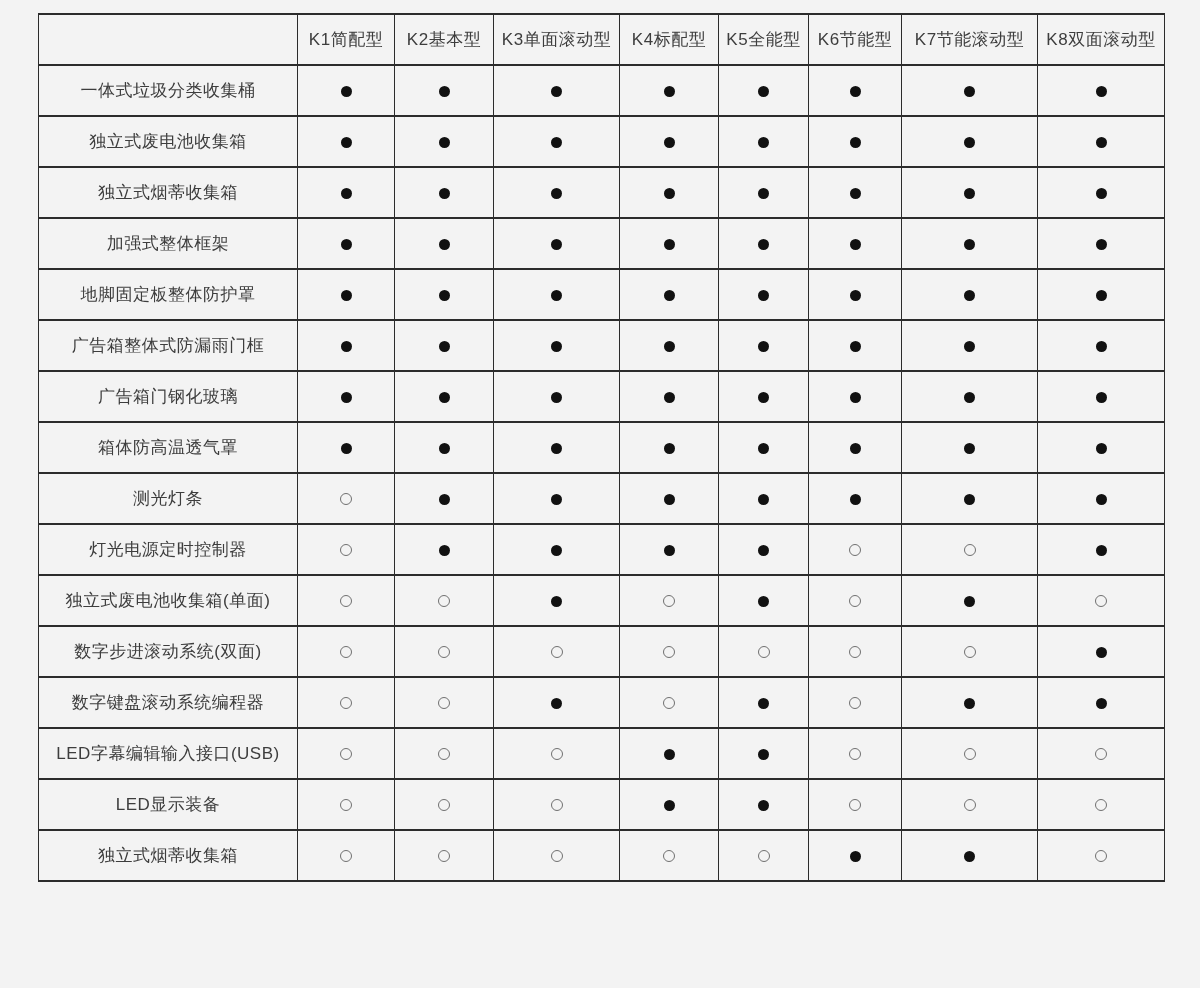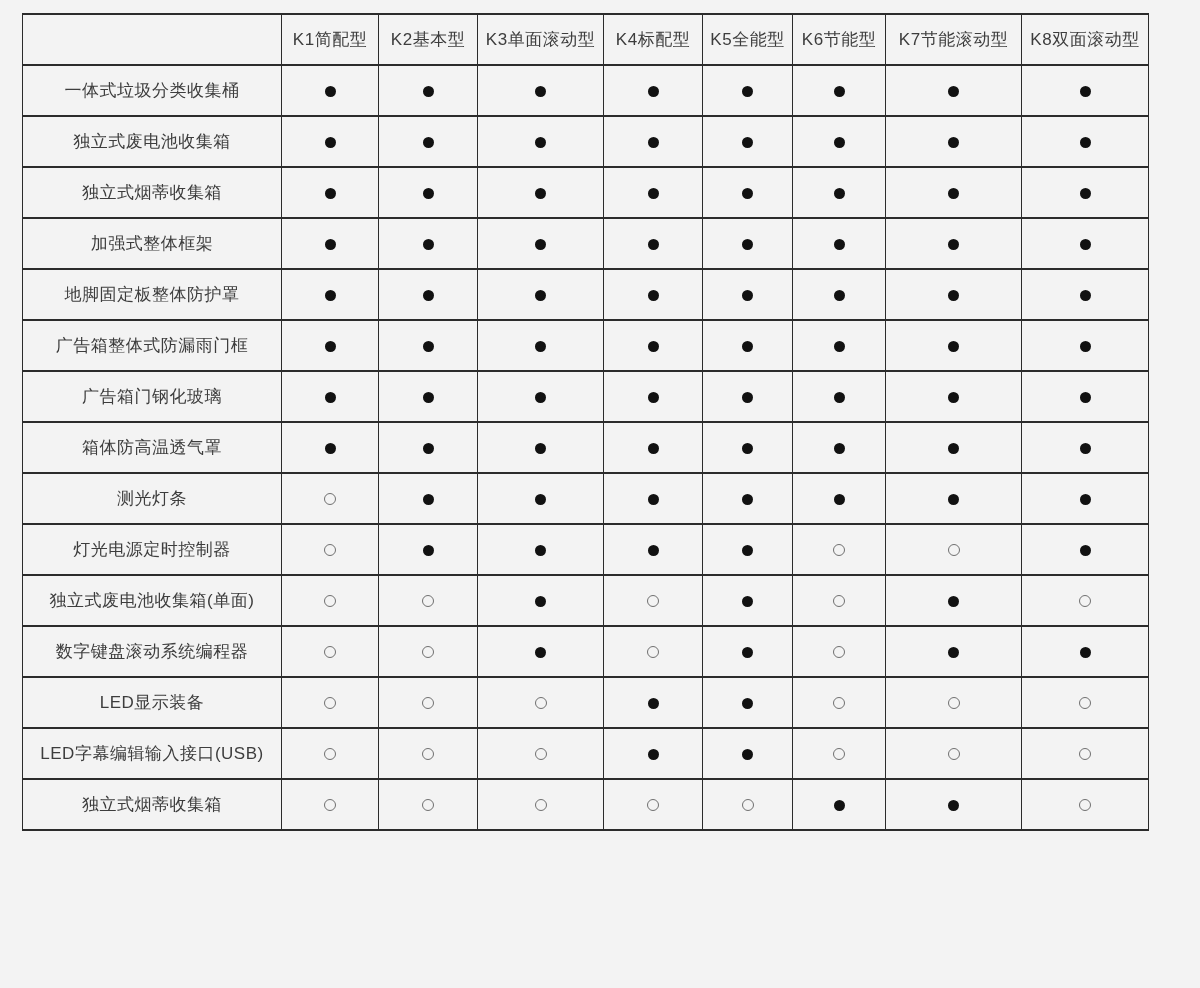--- a/index.html
+++ b/index.html
@@ -5,21 +5,21 @@
   html, body {
     margin: 0;
     padding: 0;
     width: 1200px;
     height: 988px;
     background: #f3f3f3;
     font-family: "Liberation Sans", "DejaVu Sans", sans-serif;
   }
   .table-wrap {
     position: absolute;
-    left: 22px;
+    left: 38px;
     top: 13px;
     border-radius: 15px;
   }
   table.compare {
     border-collapse: collapse;
     table-layout: fixed;
     width: 1126px;
     background: #f3f3f3;
   }
   table.compare col.c-label { width: 259px; }
@@ -205,43 +205,54 @@
           <td><span class="dot empty"></span></td>
           <td><span class="dot empty"></span></td>
           <td><span class="dot filled"></span></td>
           <td><span class="dot empty"></span></td>
           <td><span class="dot filled"></span></td>
           <td><span class="dot empty"></span></td>
           <td><span class="dot filled"></span></td>
           <td><span class="dot empty"></span></td>
         </tr>
         <tr>
+          <td>数字步进滚动系统(双面)</td>
+          <td><span class="dot empty"></span></td>
+          <td><span class="dot empty"></span></td>
+          <td><span class="dot empty"></span></td>
+          <td><span class="dot empty"></span></td>
+          <td><span class="dot empty"></span></td>
+          <td><span class="dot empty"></span></td>
+          <td><span class="dot empty"></span></td>
+          <td><span class="dot filled"></span></td>
+        </tr>
+        <tr>
           <td>数字键盘滚动系统编程器</td>
           <td><span class="dot empty"></span></td>
           <td><span class="dot empty"></span></td>
           <td><span class="dot filled"></span></td>
           <td><span class="dot empty"></span></td>
           <td><span class="dot filled"></span></td>
           <td><span class="dot empty"></span></td>
           <td><span class="dot filled"></span></td>
           <td><span class="dot filled"></span></td>
         </tr>
         <tr>
+          <td>LED字幕编辑输入接口(USB)</td>
+          <td><span class="dot empty"></span></td>
+          <td><span class="dot empty"></span></td>
+          <td><span class="dot empty"></span></td>
+          <td><span class="dot filled"></span></td>
+          <td><span class="dot filled"></span></td>
+          <td><span class="dot empty"></span></td>
+          <td><span class="dot empty"></span></td>
+          <td><span class="dot empty"></span></td>
+        </tr>
+        <tr>
           <td>LED显示装备</td>
-          <td><span class="dot empty"></span></td>
-          <td><span class="dot empty"></span></td>
-          <td><span class="dot empty"></span></td>
-          <td><span class="dot filled"></span></td>
-          <td><span class="dot filled"></span></td>
-          <td><span class="dot empty"></span></td>
-          <td><span class="dot empty"></span></td>
-          <td><span class="dot empty"></span></td>
-        </tr>
-        <tr>
-          <td>LED字幕编辑输入接口(USB)</td>
           <td><span class="dot empty"></span></td>
           <td><span class="dot empty"></span></td>
           <td><span class="dot empty"></span></td>
           <td><span class="dot filled"></span></td>
           <td><span class="dot filled"></span></td>
           <td><span class="dot empty"></span></td>
           <td><span class="dot empty"></span></td>
           <td><span class="dot empty"></span></td>
         </tr>
         <tr>

